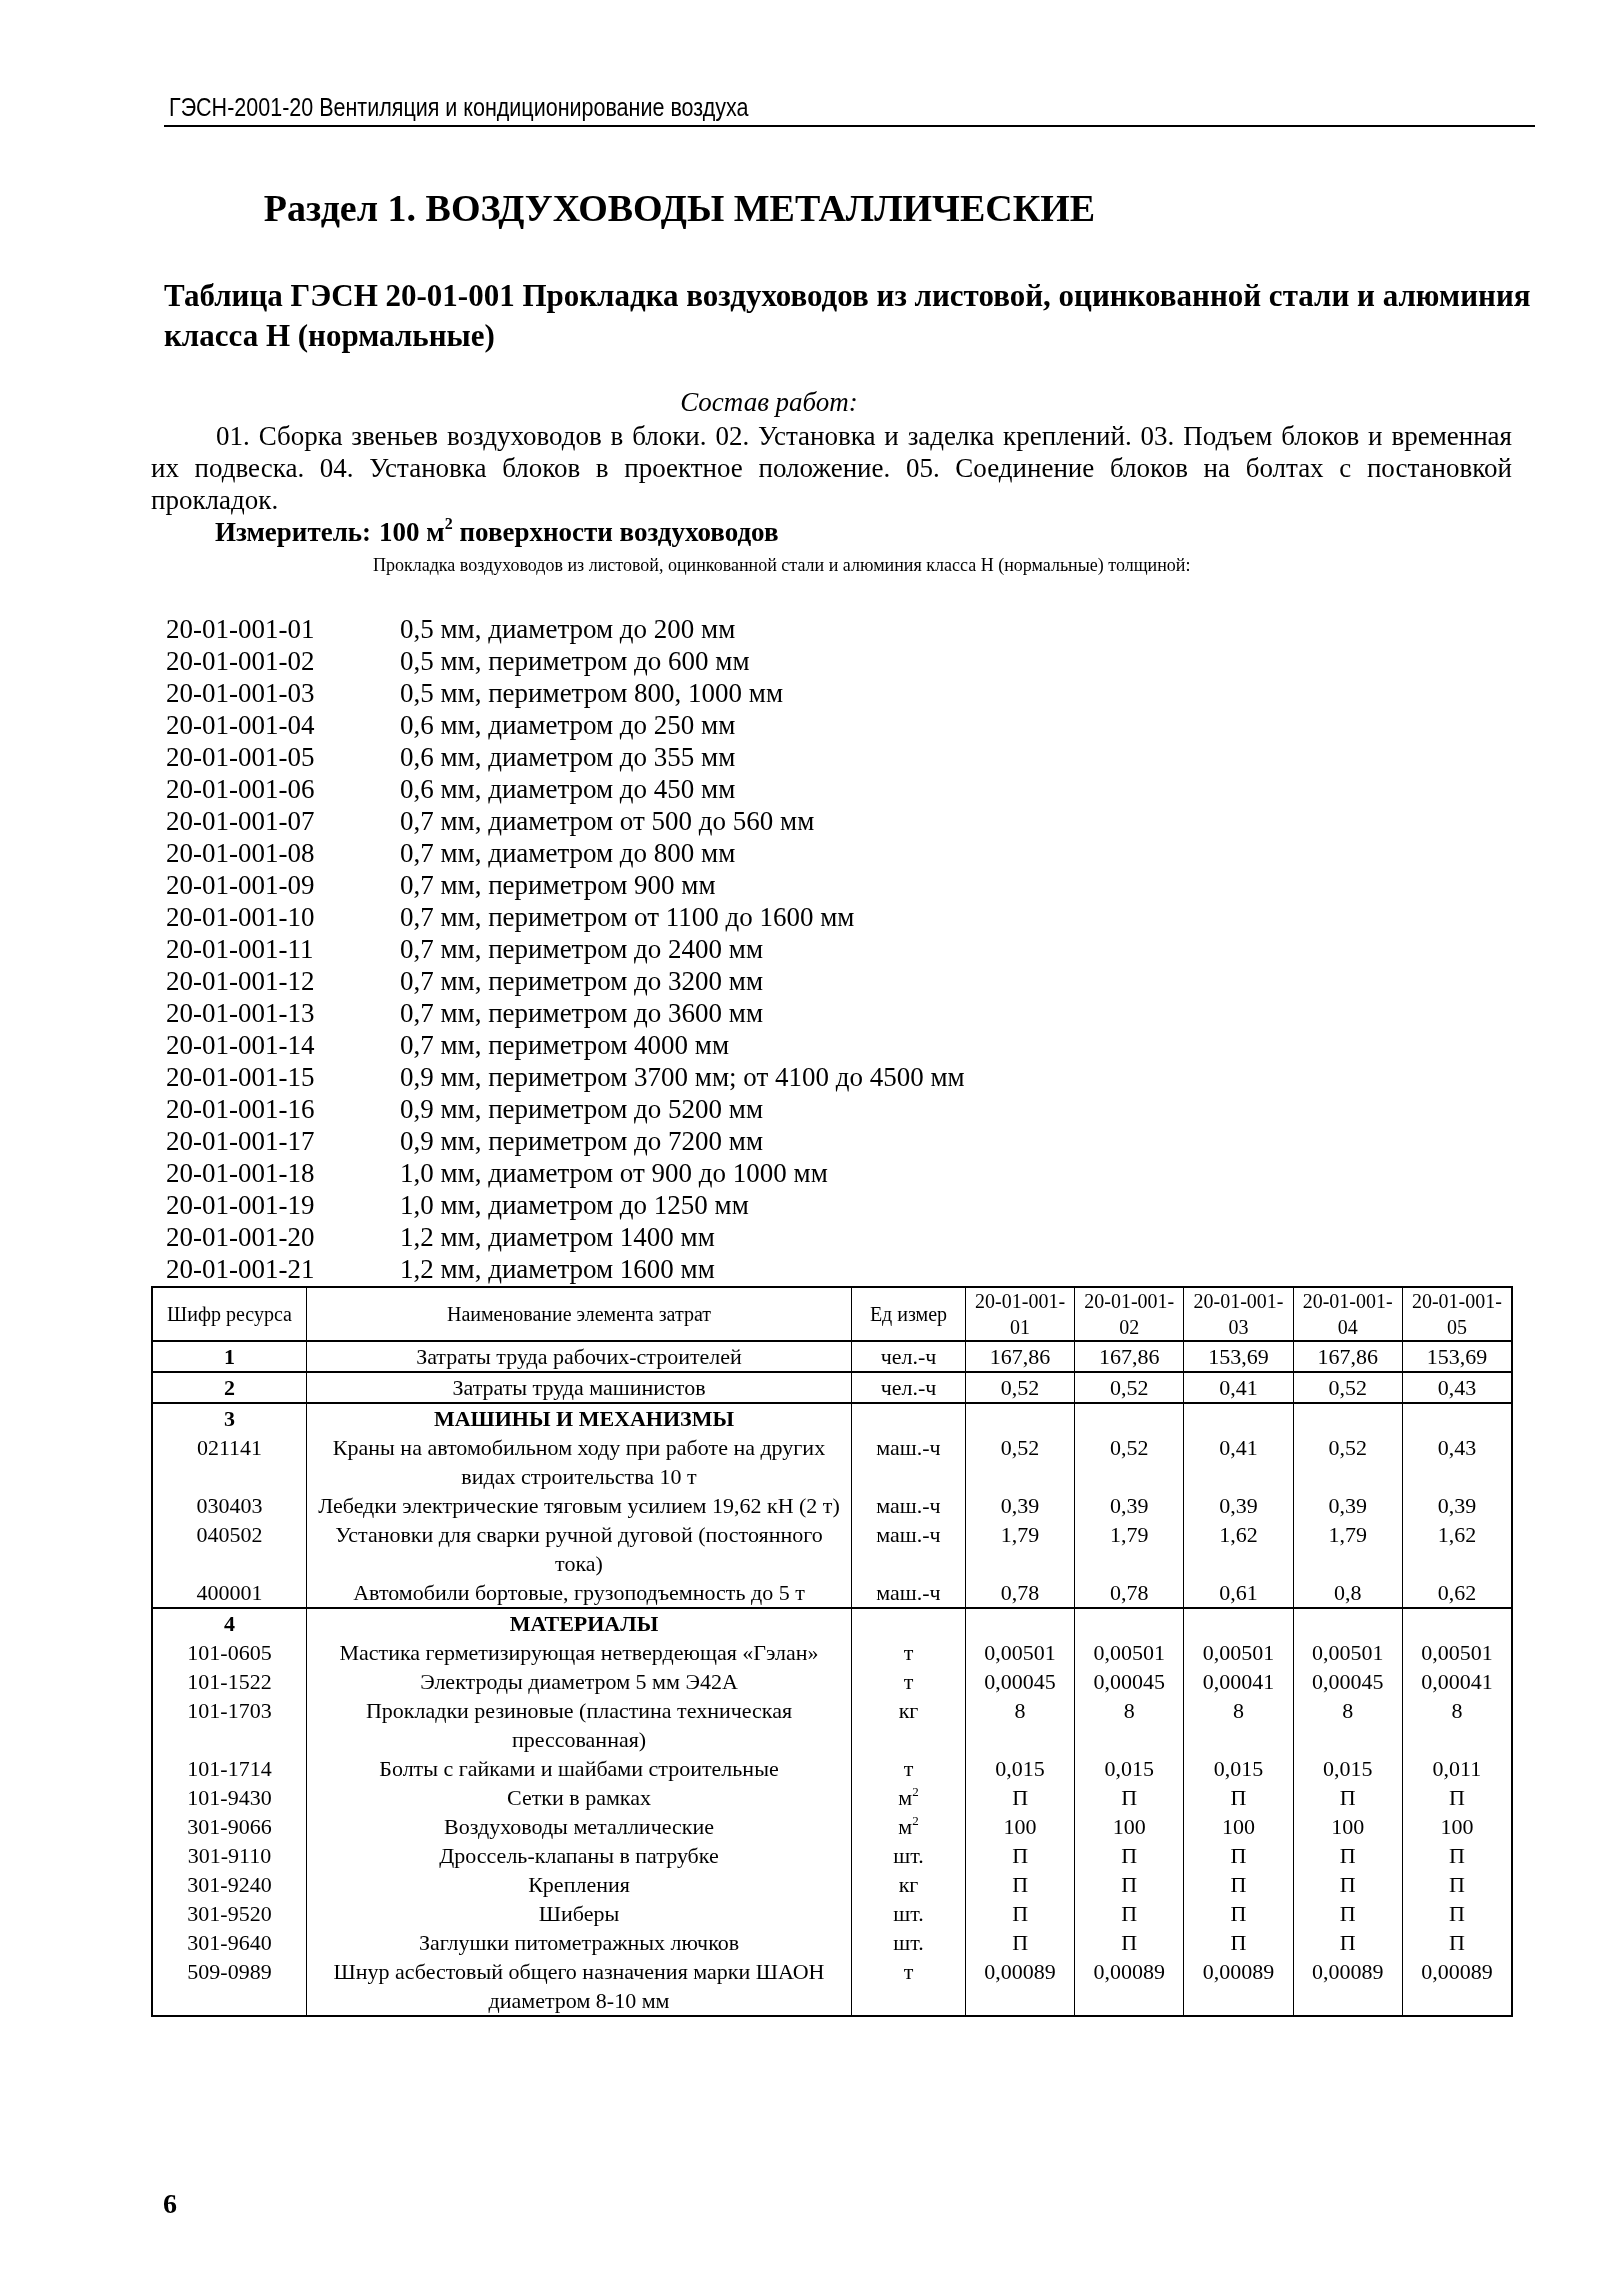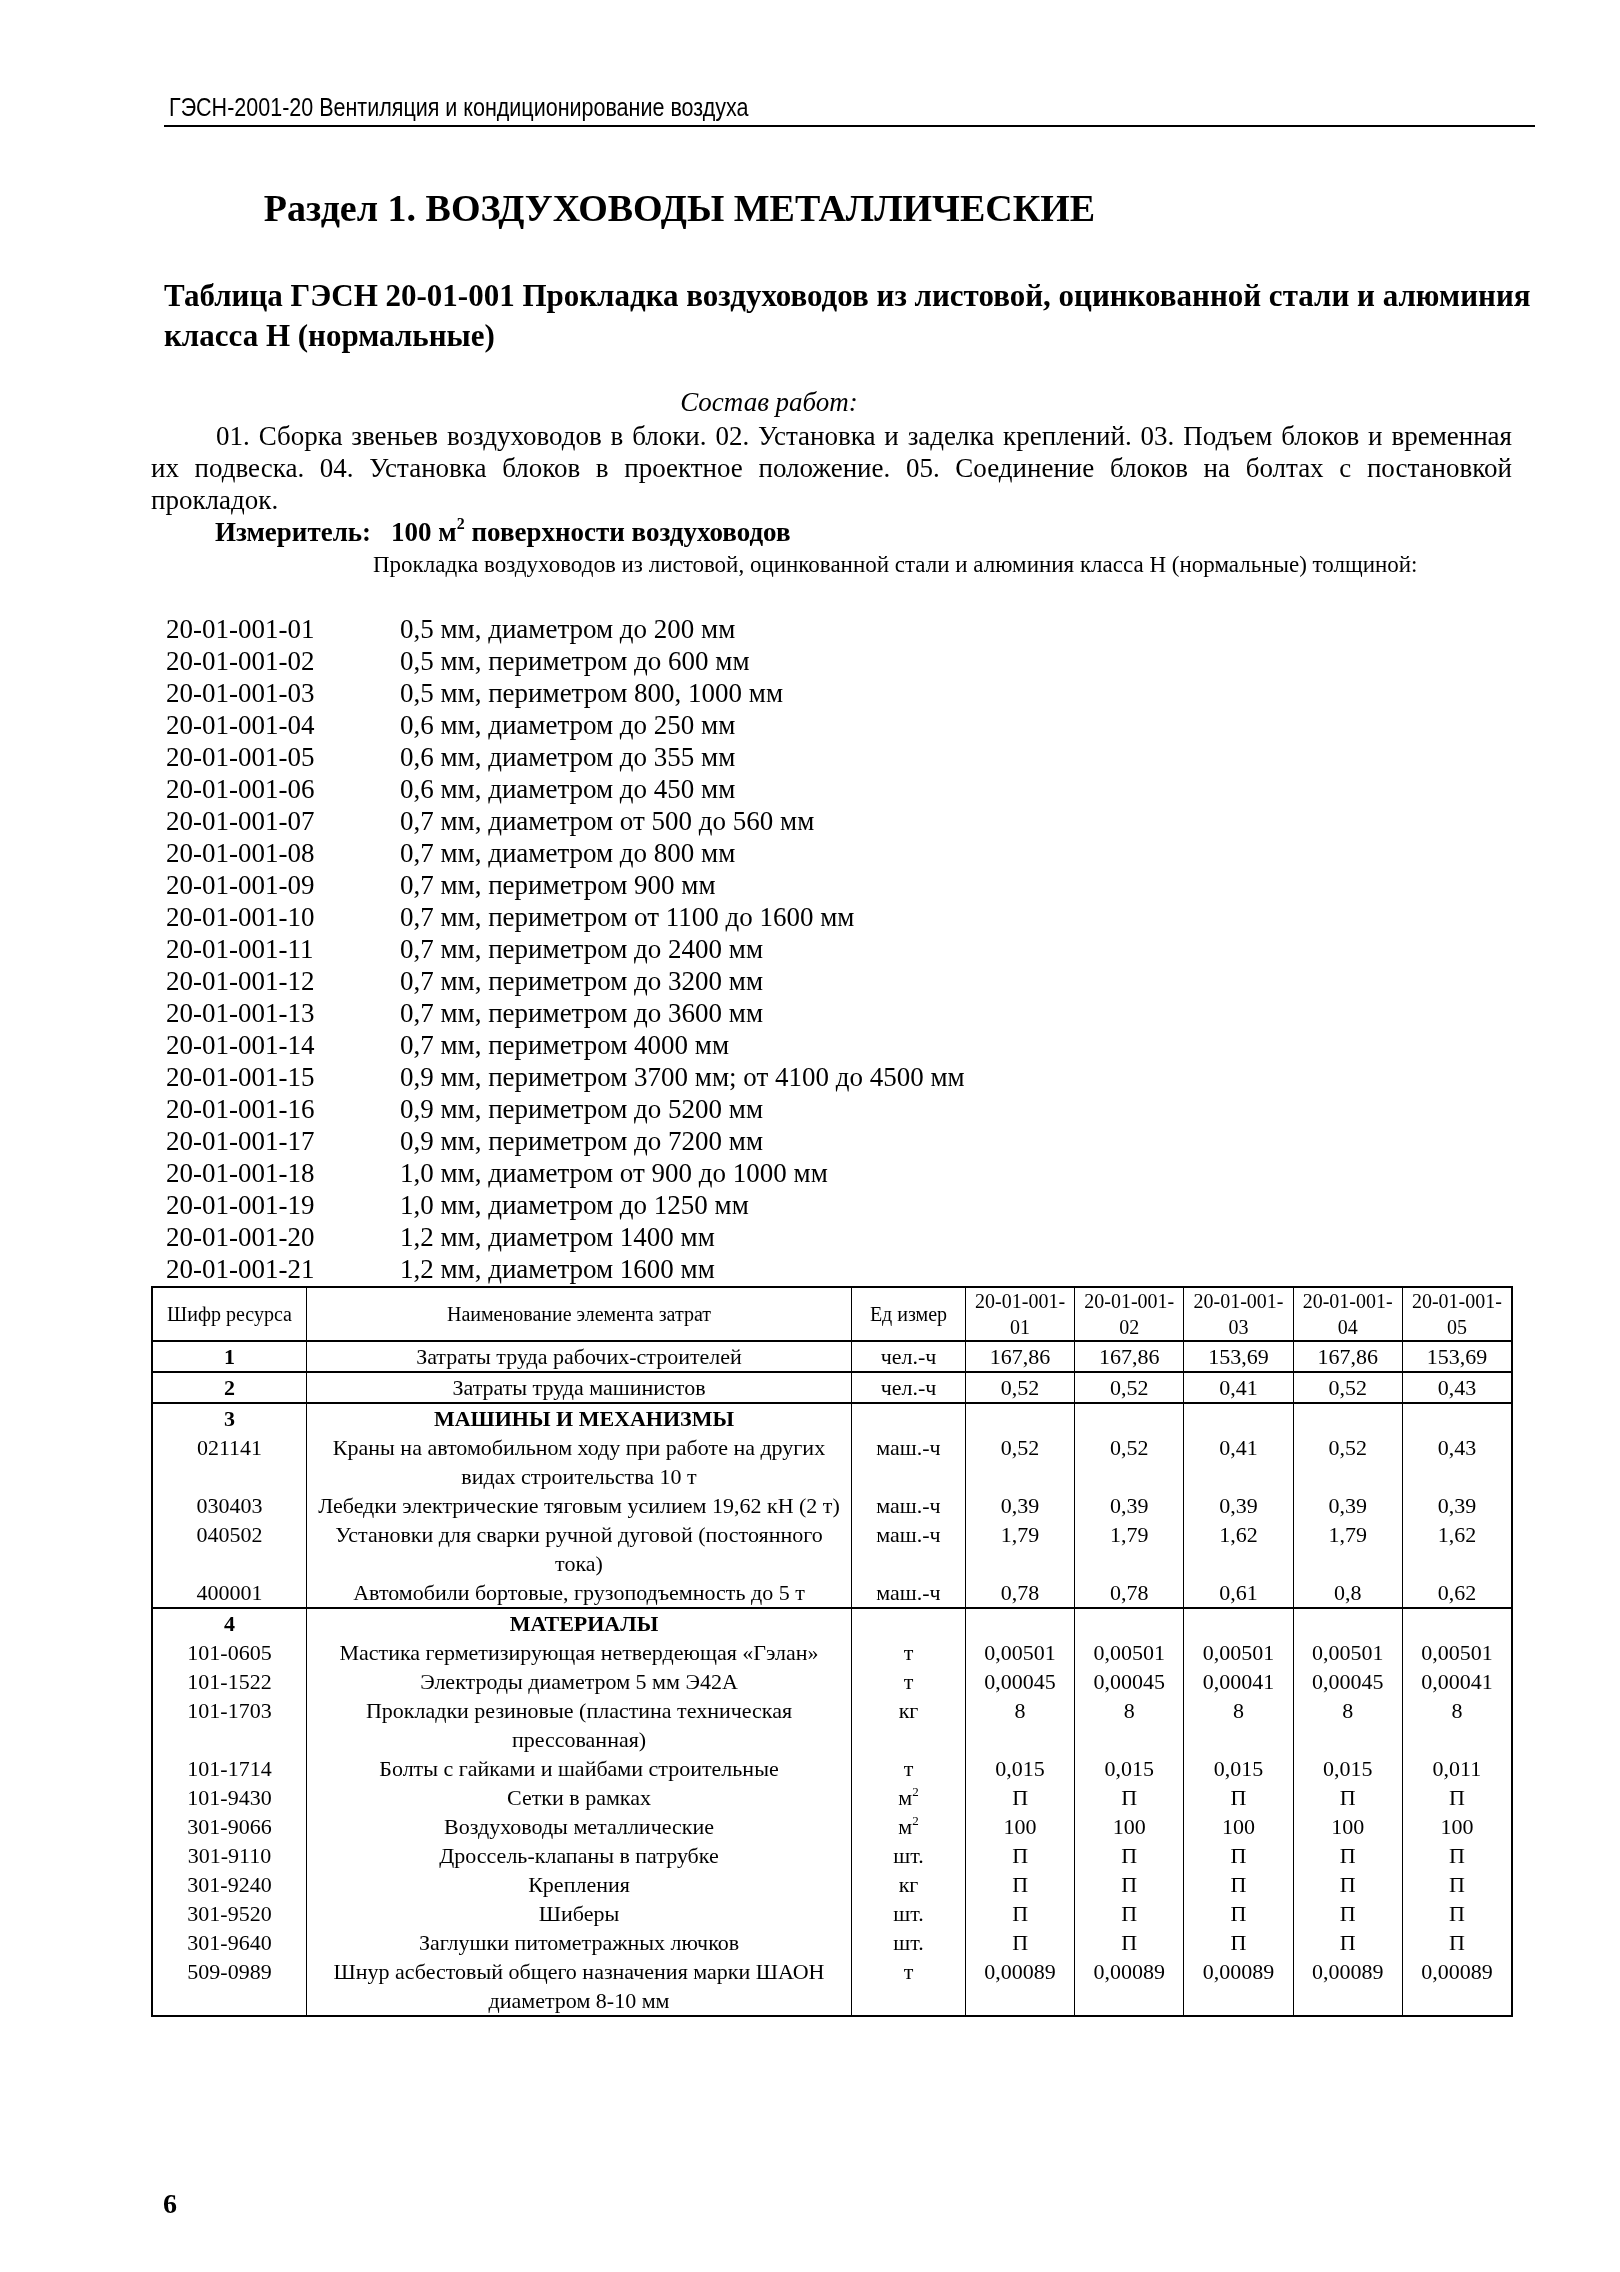--- a/index.html
+++ b/index.html
@@ -26,24 +26,24 @@
     left: 0; width: 1538px; top: 386px; text-align: center;
     font-size: 27px; font-style: italic; line-height: 32px;
   }
   .composition-text {
     left: 151px; width: 1361px; top: 420px; font-size: 27px; line-height: 32px;
     text-align: justify; text-indent: 65px;
   }
   .meter {
     left: 215px; top: 516px; font-size: 27px; line-height: 32px; font-weight: bold; white-space: nowrap;
   }
-  .meter .val { margin-left: 20px; }
+  .meter .val { margin-left: 8px; }
   .meter sup { font-size: 16px; line-height: 0; vertical-align: 12px; }
   .group-desc {
-    left: 373px; width: 1157px; top: 549px; font-size: 23px; line-height: 32px;
+    left: 373px; width: 1157px; top: 549px; font-size: 18px; line-height: 32px;
   }
   .norm-list { left: 166px; top: 613px; font-size: 27px; line-height: 32px; }
   .norm-row { display: flex; height: 32px; white-space: nowrap; }
   .norm-code { width: 234px; }
   .norm-desc { }
 
   table.res {
     position: absolute; left: 151px; top: 1286px; width: 1362px;
     border-collapse: collapse; font-size: 22px; line-height: 29px;
     border: 2.5px solid #000;

